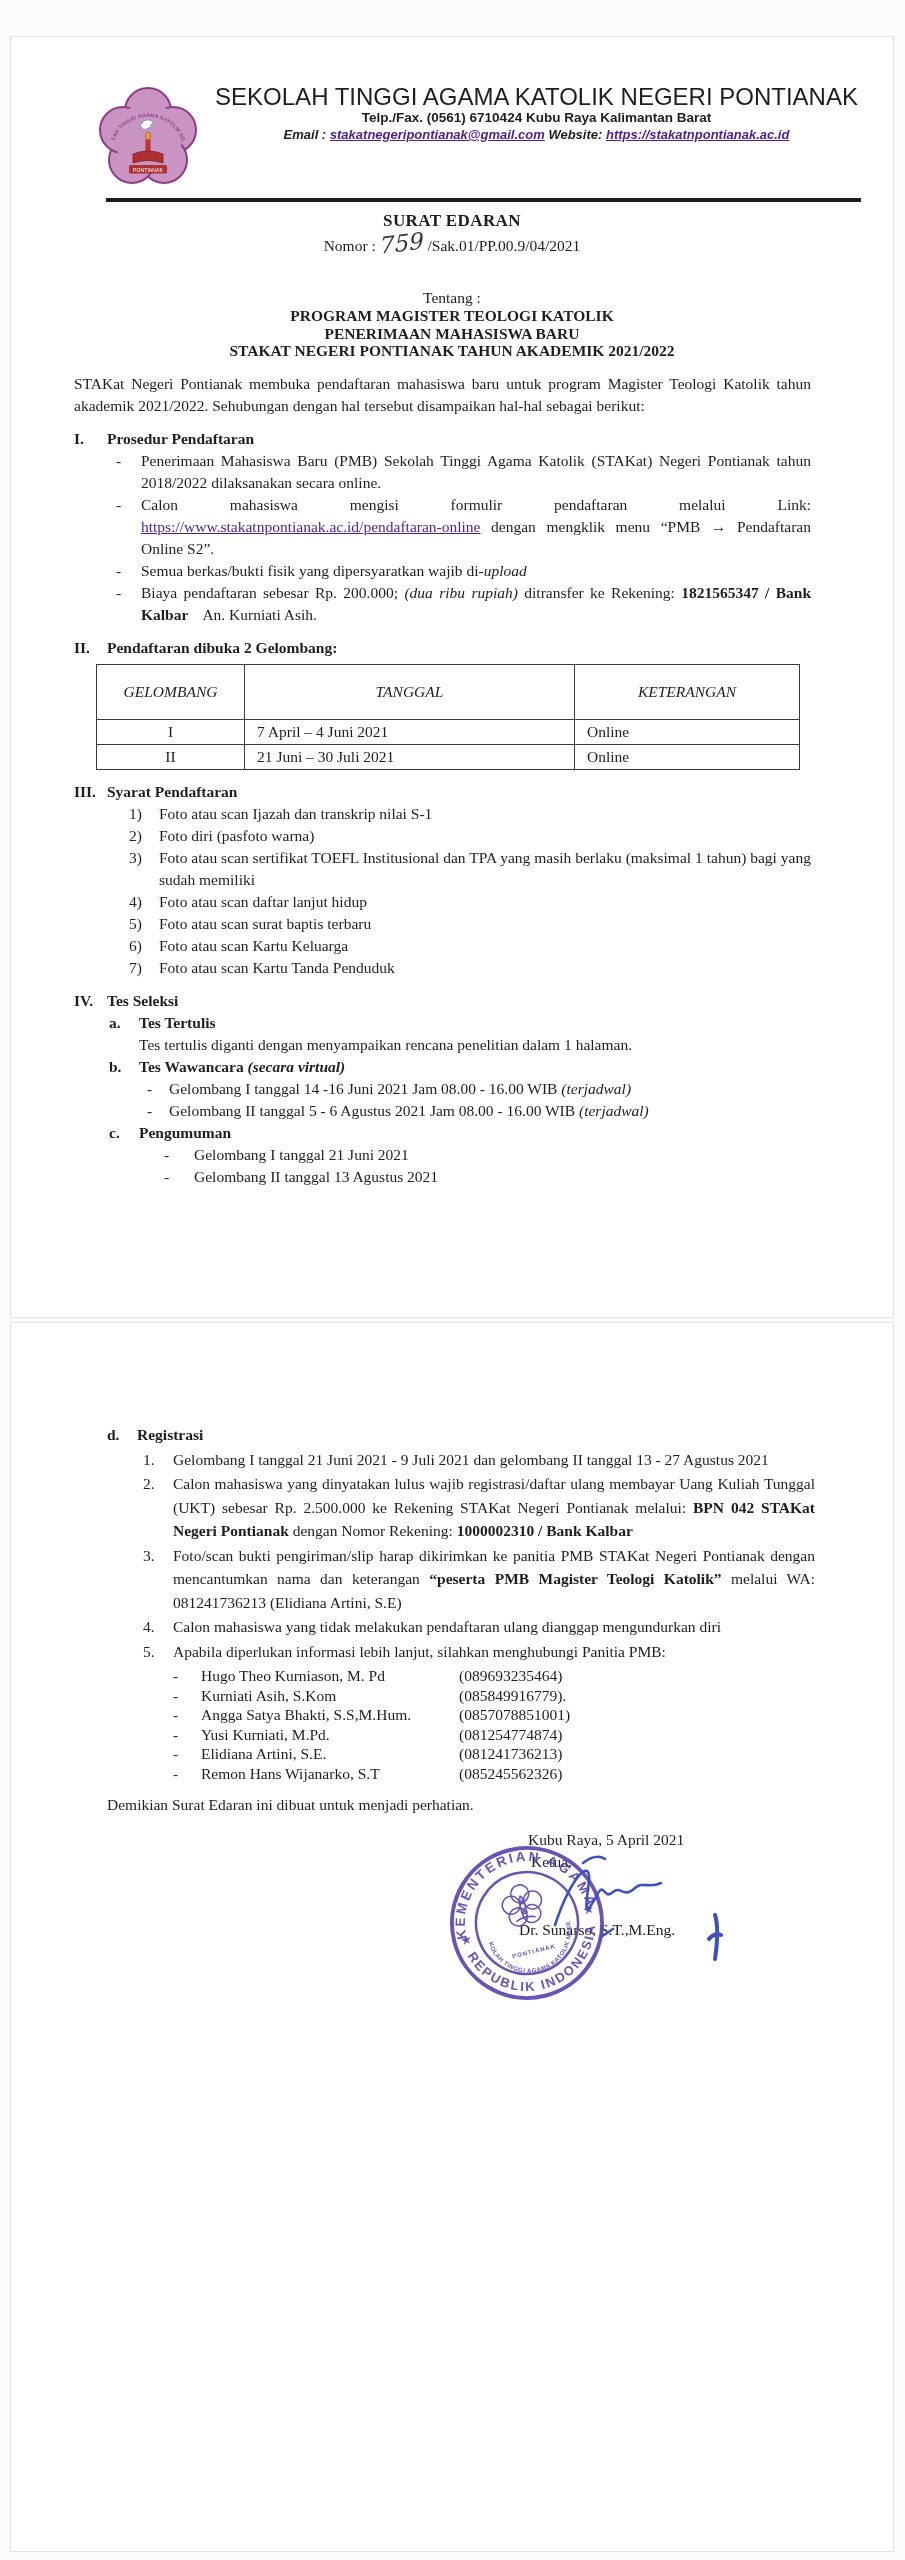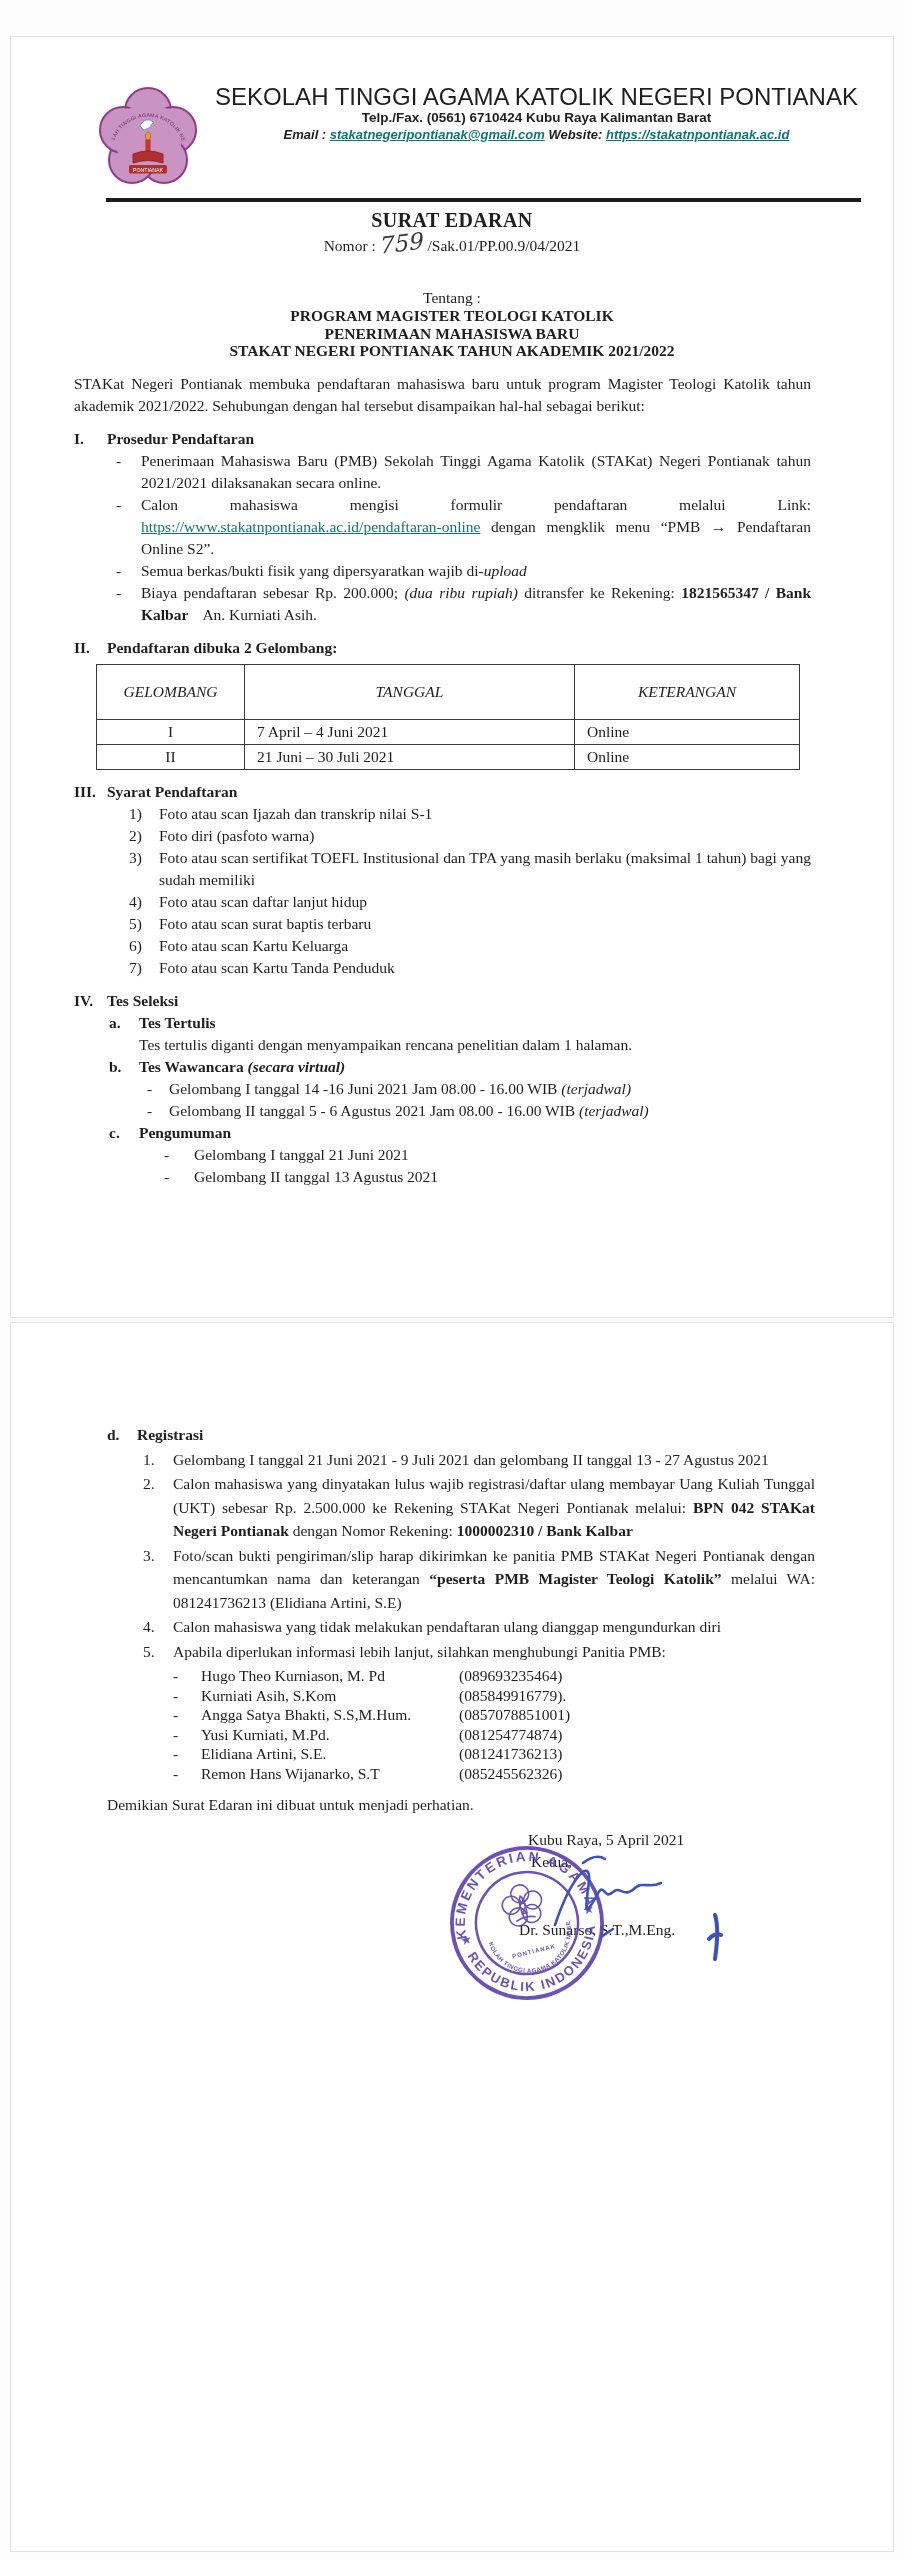--- a/index.html
+++ b/index.html
@@ -18,26 +18,26 @@
 
   
   .hdr{display:flex;margin:48px 30px 0 85px;}
   .logo{width:104px;height:104px;flex:0 0 104px;}
   .hdr-text{flex:1;text-align:center;font-family:"Liberation Sans",sans-serif;margin-left:10px;}
   .h1{font-size:22.5px;line-height:26px;letter-spacing:.2px;}
   .h2{font-size:24px;line-height:24px;}
   .h3{font-size:13.5px;line-height:17px;font-weight:bold;}
   .h4{font-size:13.5px;line-height:17px;font-weight:bold;}
   .h5{font-size:13px;line-height:18px;font-style:italic;font-weight:bold;}
-  .lnk{color:#0f766e;text-decoration:underline;cursor:pointer;}
+  .lnk{color:#4c1d95;text-decoration:underline;cursor:pointer;}
   .rule{height:4px;background:#1d1d1d;margin:9px 32px 0 95px;}
 
   
   .tcenter{text-align:center;font-size:15.5px;line-height:19px;}
-  .doc-title{margin-top:9px;font-weight:bold;font-size:20px;letter-spacing:.4px;}
+  .doc-title{margin-top:9px;font-weight:bold;font-size:17px;letter-spacing:.4px;}
   .nomor{margin-top:3px;}
   .hand{
     display:inline-block;font-family:"DejaVu Serif",serif;font-style:italic;
     font-size:23px;color:#35333f;transform:rotate(-7deg) skewX(-6deg);
     width:44px;line-height:20px;
   }
   .tentang{margin-top:33px;}
   .subj{font-weight:bold;line-height:17.5px;}
   .b{font-weight:bold;}
   .i{font-style:italic;}
@@ -147,21 +147,21 @@
   <div class="body1">
     <div style="text-align:justify;">STAKat Negeri Pontianak membuka pendaftaran mahasiswa baru untuk program Magister Teologi Katolik tahun akademik 2021/2022. Sehubungan dengan hal tersebut disampaikan hal-hal sebagai berikut:</div>
 
     <div class="sec">
       <div class="rn">I.</div>
       <div class="sec-h">Prosedur Pendaftaran</div>
     </div>
     <div class="ditems">
       <div class="di">
         <div class="dash">-</div>
-        <div class="dt">Penerimaan Mahasiswa Baru (PMB) Sekolah Tinggi Agama Katolik (STAKat) Negeri Pontianak tahun 2021/2021 dilaksanakan secara online.</div>
+        <div class="dt">Penerimaan Mahasiswa Baru (PMB) Sekolah Tinggi Agama Katolik (STAKat) Negeri Pontianak tahun 2018/2022 dilaksanakan secara online.</div>
       </div>
       <div class="di">
         <div class="dash">-</div>
         <div class="dt"><span>Calon mahasiswa mengisi formulir pendaftaran melalui Link: </span><span class="lnk">https://www.stakatnpontianak.ac.id/pendaftaran-online</span><span> dengan mengklik menu “PMB → Pendaftaran Online S2”.</span></div>
       </div>
       <div class="di">
         <div class="dash">-</div>
         <div class="dt"><span>Semua berkas/bukti fisik yang dipersyaratkan wajib di-</span><span class="i">upload</span></div>
       </div>
       <div class="di">

